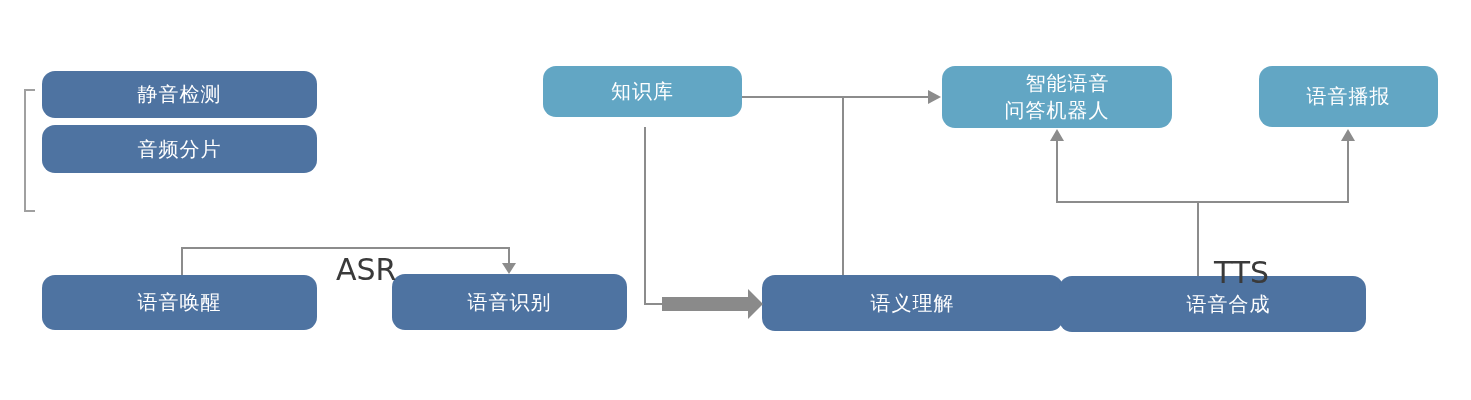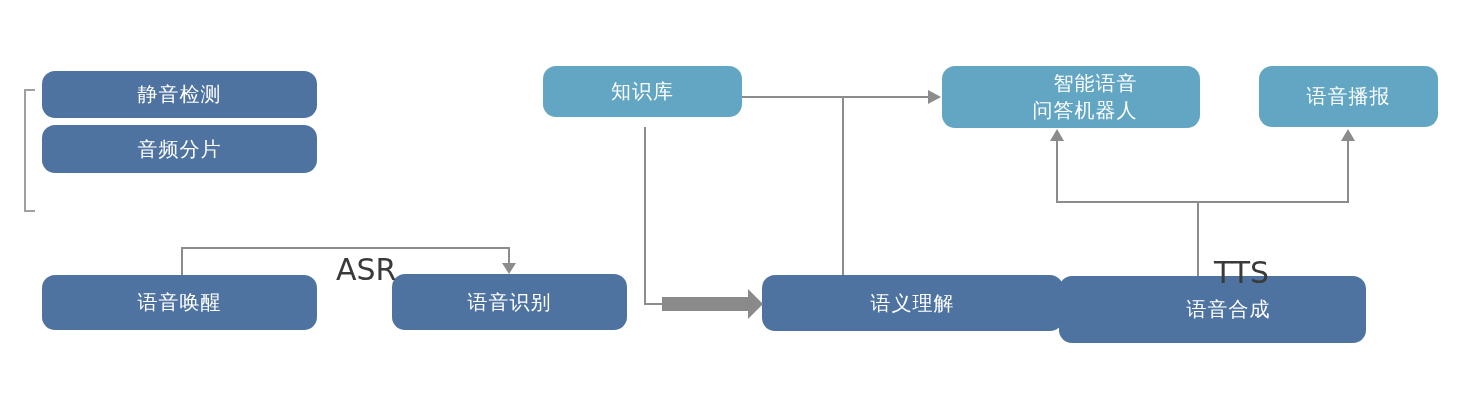--- a/index.html
+++ b/index.html
@@ -60,25 +60,25 @@
 
   <div class="edge" style="left:742px;top:96px;width:187px;height:2px;"></div>
   <div class="arr arr-right" style="left:928px;top:90px;"></div>
   <div class="edge" style="left:842px;top:97px;width:2px;height:178px;"></div>
 
   <div class="edge" style="left:644px;top:127px;width:2px;height:178px;"></div>
   <div class="edge" style="left:644px;top:303px;width:20px;height:2px;"></div>
   <div class="thick-body" style="left:662px;top:297px;width:86px;height:14px;"></div>
   <div class="thick-head" style="left:748px;top:289px;"></div>
 
-  <div class="node light" style="left:942px;top:66px;width:230px;height:62px;padding-left:28px;">智能语音
+  <div class="node light" style="left:942px;top:66px;width:230px;height:62px;">智能语音
 问答机器人</div>
   <div class="node light" style="left:1259px;top:66px;width:179px;height:61px;">语音播报</div>
 
-  <div class="node dark" style="left:1059px;top:276px;width:275px;height:67px;padding-left:32px;">语音合成</div>
+  <div class="node dark" style="left:1059px;top:276px;width:275px;height:56px;padding-left:32px;">语音合成</div>
 
   <div class="edge" style="left:1197px;top:202px;width:2px;height:74px;"></div>
   <div class="edge" style="left:1056px;top:201px;width:293px;height:2px;"></div>
   <div class="edge" style="left:1056px;top:140px;width:2px;height:62px;"></div>
   <div class="arr arr-up" style="left:1050px;top:129px;"></div>
   <div class="edge" style="left:1347px;top:140px;width:2px;height:62px;"></div>
   <div class="arr arr-up" style="left:1341px;top:129px;"></div>
   <div class="edge-label" style="left:1214px;top:226px;margin-top:32px;">TTS</div>
 
 </div>

